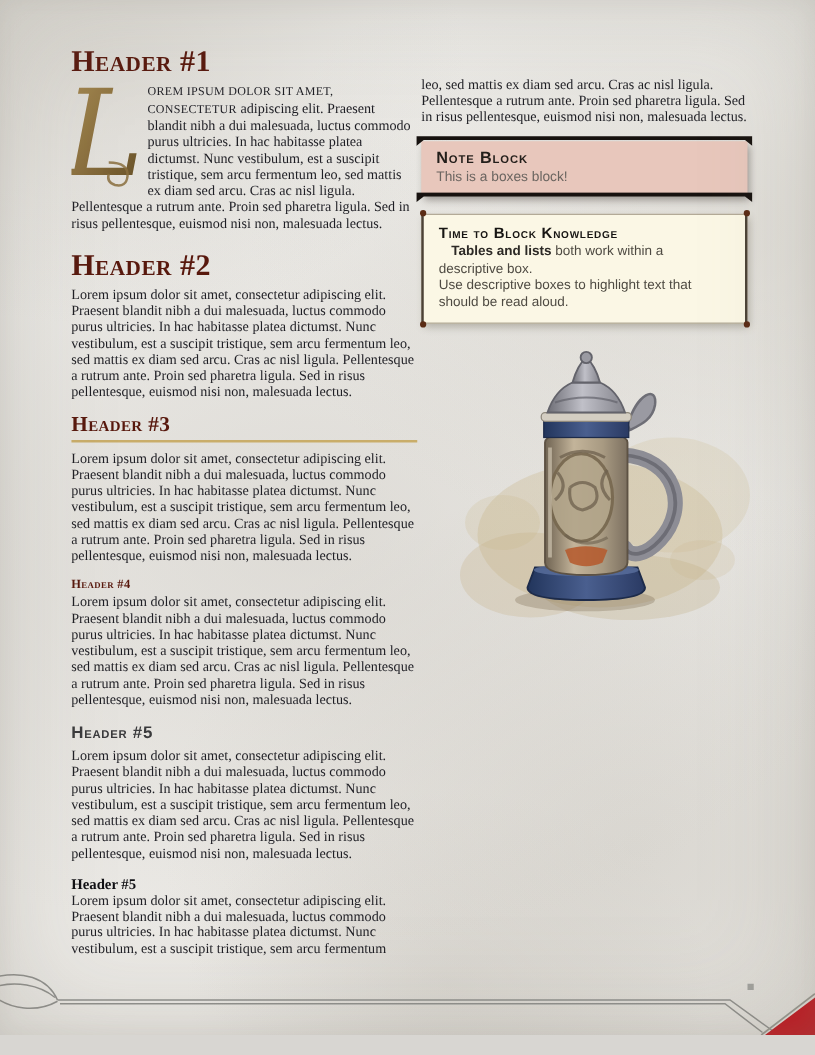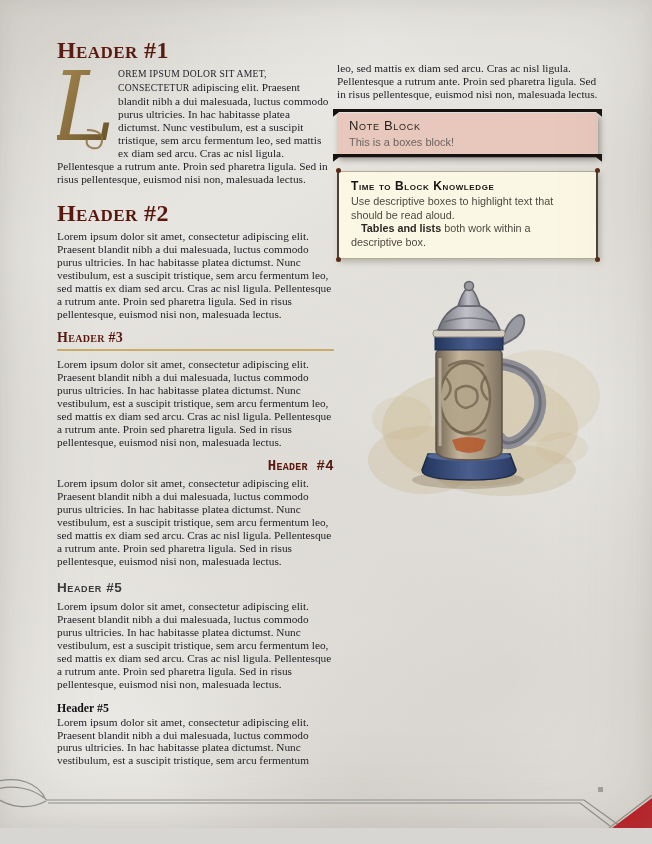--- a/index.html
+++ b/index.html
@@ -22,26 +22,26 @@
   .col-left{left:57px;width:277px;height:762px;overflow:hidden;}
   .col-right{left:337px;top:62px;width:261px;}
 
   .h-big{
     font-family:"Liberation Serif",serif;font-variant:small-caps;font-weight:bold;
     color:#58180D;font-size:24px;line-height:1.02;margin:15px 0 5px;letter-spacing:.4px;
   }
   .h-big.first{margin-top:0;}
   .h-mid{
     font-family:"Liberation Serif",serif;font-variant:small-caps;font-weight:bold;
-    color:#58180D;font-size:14px;line-height:1.05;margin:11px 0 7px;letter-spacing:.3px;
+    color:#58180D;font-size:17px;line-height:1.05;margin:11px 0 7px;letter-spacing:.3px;
     border-bottom:2px solid #c9ad6a;padding-bottom:3px;
   }
   .h-small{
-    font-family:Liberation Mono, monospace;font-variant:small-caps;font-weight:bold;
-    color:#58180D;font-size:14px;line-height:1.05;margin:11px 0 3px;letter-spacing:.3px;text-align:right;
+    font-family:Liberation Serif, serif;font-variant:small-caps;font-weight:bold;
+    color:#58180D;font-size:10px;line-height:1.05;margin:11px 0 3px;letter-spacing:.3px;
   }
   .h-gray{
     font-family:"Liberation Sans",sans-serif;font-variant:small-caps;font-weight:bold;
     color:#3a3a3c;font-size:13.5px;line-height:1.1;margin:13px 0 5px;letter-spacing:.6px;
   }
   .h-boldserif{
     font-family:"Liberation Serif",serif;font-weight:bold;color:#101014;
     font-size:11.8px;line-height:1.1;margin:11px 0 1px;
   }
   p.body{
@@ -55,21 +55,21 @@
     position:relative;background:#e8c7bc;margin:12px 0 0;padding:6px 12px 7px;
     box-shadow:2px 4px 6px rgba(55,45,40,.42);
   }
   .note::before,.note::after{
     content:"";position:absolute;left:-4px;right:-4px;height:8px;background:#17120f;
     clip-path:polygon(0 0,100% 0,100% 100%,calc(100% - 6px) 42%,6px 42%,0 100%);
   }
   .note::before{top:-4px;}
   .note::after{bottom:-6px;}
   .note-title{
-    font-family:"Liberation Sans",sans-serif;font-variant:small-caps;font-weight:normal;
+    font-family:"Liberation Sans",sans-serif;font-variant:small-caps;font-weight:bold;
     font-size:13px;color:#231e1a;letter-spacing:.7px;line-height:1.15;
   }
   .note-body{
     font-family:"Liberation Sans",sans-serif;font-size:11px;color:#6b6560;margin-top:2px;line-height:1.2;
   }
 
   
   .desc{
     position:relative;background:#fbf7e5;margin:15px 0 0;padding:7px 12px 9px;
     border-left:2px solid #4c4236;border-right:2px solid #4c4236;
@@ -140,22 +140,22 @@
       <div class="note-title">Note Block</div>
       <div class="note-body">This is a boxes block!</div>
     </div>
 
     <div class="desc">
       <span class="dot tl"></span>
       <span class="dot tr"></span>
       <span class="dot bl"></span>
       <span class="dot br"></span>
       <div class="desc-title">Time to Block Knowledge</div>
+      <p class="desc-line indent"><b>Tables and lists</b><span> both work within a descriptive box.</span></p>
       <p class="desc-line">Use descriptive boxes to highlight text that should be read aloud.</p>
-      <p class="desc-line indent"><b>Tables and lists</b><span> both work within a descriptive box.</span></p>
     </div>
   </div>
 
   <svg class="stein" viewBox="0 0 268 228">
     <defs>
       <linearGradient id="bodyg" x1="0" y1="0" x2="1" y2="0">
         <stop offset="0" stop-color="#6f6352"></stop>
         <stop offset=".35" stop-color="#c3b49a"></stop>
         <stop offset=".7" stop-color="#a89a82"></stop>
         <stop offset="1" stop-color="#7c7060"></stop>

